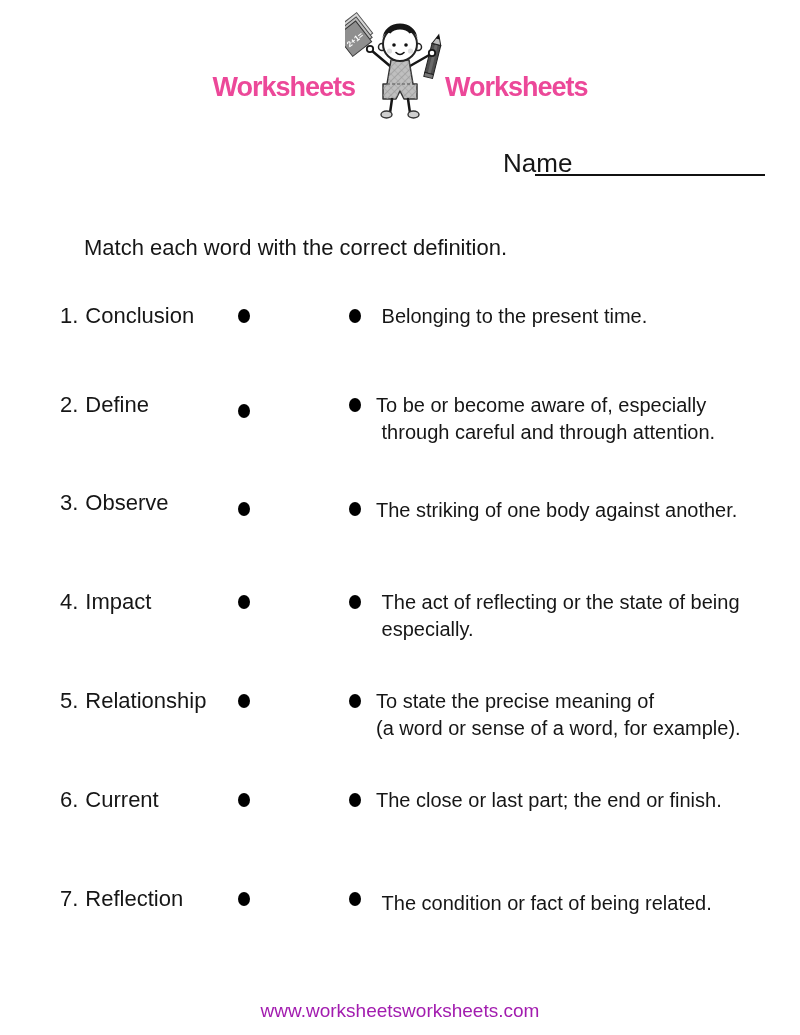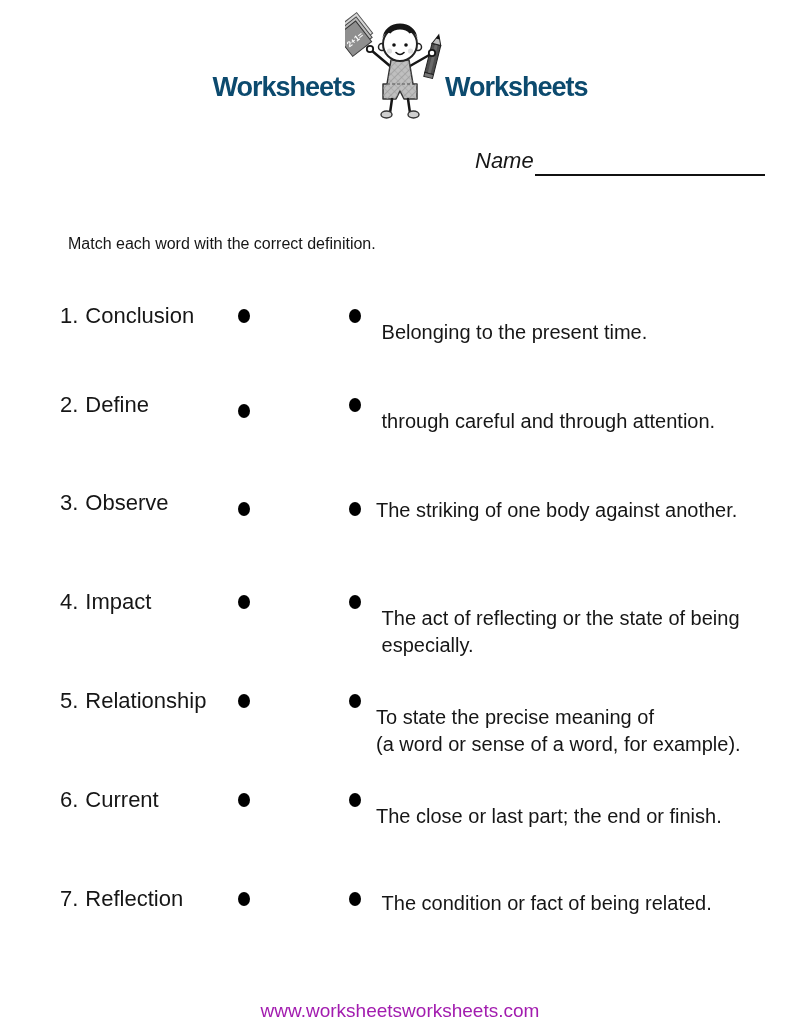--- a/index.html
+++ b/index.html
@@ -2,36 +2,36 @@
 <html><head>
 <meta charset="utf-8">
 <style>
   html,body{margin:0;padding:0;background:#ffffff;}
   .page{
     position:relative;width:800px;height:1035px;background:#ffffff;
     font-family:"Liberation Sans",sans-serif;color:#161616;overflow:hidden;
   }
   
   .logo{position:absolute;top:6px;left:0;width:100%;display:flex;justify-content:center;align-items:center;}
-  .logo-text{font-size:27px;font-weight:bold;letter-spacing:-1px;color:#0c4a6e;transform:translateY(22px);white-space:nowrap;}
+  .logo-text{font-size:27px;font-weight:bold;letter-spacing:-1px;color:#ec4899;transform:translateY(22px);white-space:nowrap;}
   .kid-svg{width:110px;height:118px;margin:0 -10px;flex:none;}
   
   .title{position:absolute;left:68px;top:153px;font-size:26px;letter-spacing:-0.3px;}
-  .name-label{position:absolute;left:475px;top:148px;font-size:22px;font-style:italic;}
+  .name-label{position:absolute;left:503px;top:148px;font-size:26px;}
   .name-underline{position:absolute;left:535px;top:174px;width:230px;border-top:2px solid #111;height:0;}
   
-  .instruction{position:absolute;left:68px;top:235px;font-size:16px;}
+  .instruction{position:absolute;left:84px;top:235px;font-size:22px;}
   
   .match-row{position:absolute;left:0;width:100%;height:60px;}
   .term{position:absolute;left:60px;top:0;font-size:22px;line-height:26px;display:flex;white-space:nowrap;}
   .term-number{margin-right:7px;}
   .dot{position:absolute;width:12px;height:14px;border-radius:50%;background:#000;top:6px;}
   .word-dot{left:238px;}
   .def-dot{left:349px;}
-  .def-text{position:absolute;left:376px;top:16px;width:415px;font-size:20px;line-height:27px;}
+  .def-text{position:absolute;left:376px;top:0;width:415px;font-size:20px;line-height:27px;}
   .def-line{display:block;white-space:pre-wrap;}
   
   .footer{position:absolute;left:0;top:1000px;width:100%;text-align:center;font-size:19px;color:#a21caf;}
 </style>
 </head>
 <body>
 
 <div class="page">
 
   <div class="logo">
@@ -110,20 +110,21 @@
   </div>
 
   <div class="match-row" style="top:392px">
     <span class="term">
       <span class="term-number">2.</span>
       <span>Define</span>
     </span>
     <span class="dot word-dot" style="top:12px"></span>
     <span class="dot def-dot"></span>
     <span class="def-text">
+      <span class="def-line">To be or become aware of, especially</span>
       <span class="def-line"> through careful and through attention.</span>
     </span>
   </div>
 
   <div class="match-row" style="top:490px">
     <span class="term">
       <span class="term-number">3.</span>
       <span>Observe</span>
     </span>
     <span class="dot word-dot" style="top:12px"></span>

